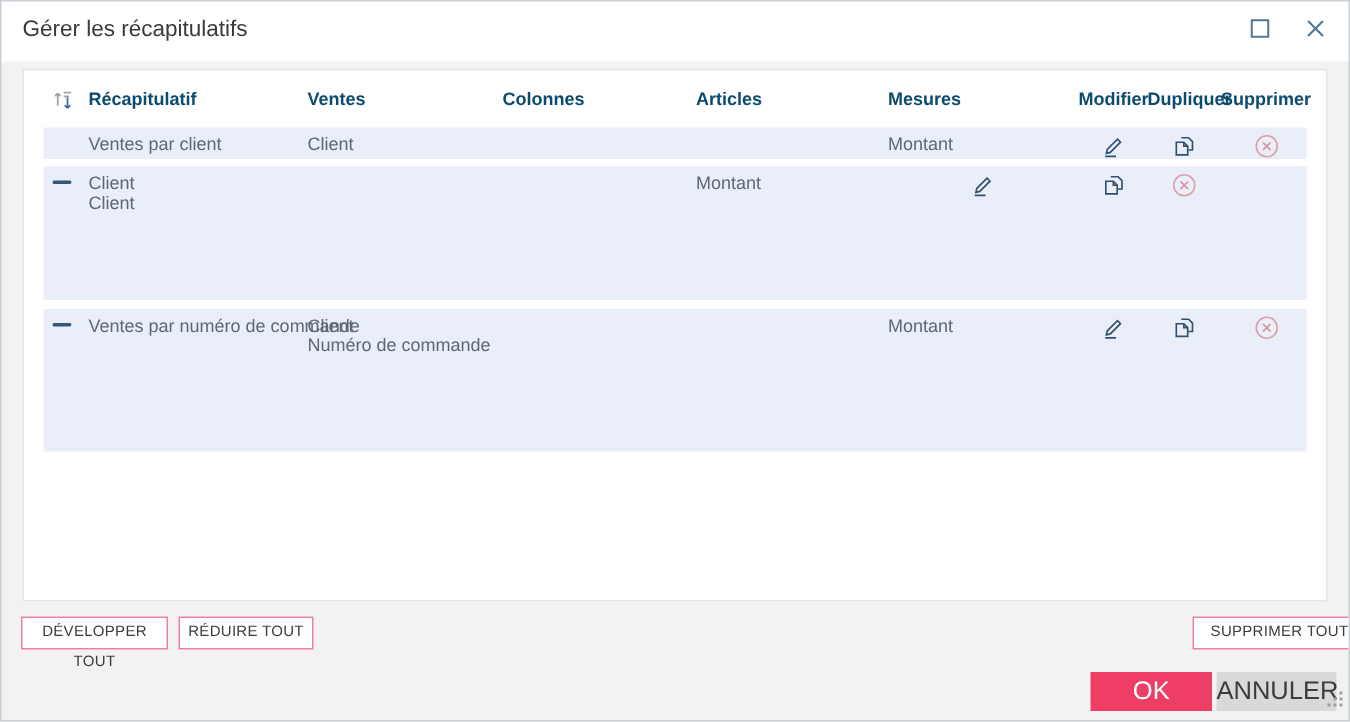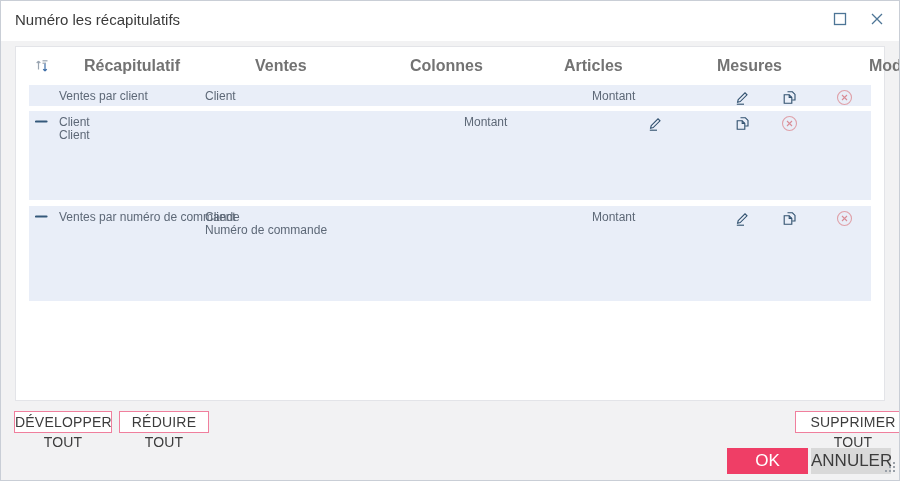--- a/index.html
+++ b/index.html
@@ -31,42 +31,42 @@
   .card {
     position:absolute; left:14px; top:45px; width:870px; height:355px;
     background:#ffffff; border:1px solid #e3e4e8;
   }
   .grid-row {
     display:grid;
     grid-template-columns:30px 146px 130px 129px 128px 127px 46px 48px 62px;
   }
   .thead {
     margin:0 13px; height:38px; align-items:center;
-    font-size:16px; font-weight:bold; color:#737373;gap:25px;
+    font-size:12px; font-weight:bold; color:#0c4a6e;
   }
   .thead .hc { white-space:nowrap; }
   .hc.center { text-align:center; }
   .sorticon { position:relative; left:5px; top:1px; }
 
   .tbody { margin:0 13px; }
   .row {
     background:#e9eef8;
     font-size:12px; color:#5d6877;
   }
   .cell { padding-top:5px; line-height:13px; white-space:nowrap; }
   .c-toggle { padding-top:4px; padding-left:6px; }
   .c-action { text-align:center; padding-top:4px; }
   .c-action svg { display:inline-block; cursor:pointer; }
 
   
   .btn-outline {
     position:absolute; height:22px;
     background:#ffffff; border:1px solid #f07f9d;
     font-family:"Liberation Sans", sans-serif;
-    font-size:14px; color:#3c3c3c; letter-spacing:.2px;
+    font-size:10px; color:#3c3c3c; letter-spacing:.2px;
     cursor:pointer; text-align:center; line-height:20px;
   }
   #btn-expand   { left:13px;  top:410px; width:98px; }
   #btn-collapse { left:118px; top:410px; width:90px; }
   #btn-delall   { left:794px; top:410px; width:116px; }
 
   .btn-action {
     position:absolute; top:447px; height:26px;
     font-family:"Liberation Sans", sans-serif;
     font-size:17px; border:none; cursor:pointer;
@@ -76,21 +76,21 @@
   #btn-cancel { left:810px; width:80px; background:#d9d9d9; color:#3c3c3c; }
 
   .grip { position:absolute; right:3px; bottom:3px; }
 </style>
 </head>
 <body>
 
 <div id="dialog">
 
   <div class="titlebar">
-    <div class="title">Numéro les récapitulatifs</div>
+    <div class="title">Gérer les récapitulatifs</div>
     <div class="winbtn" id="btn-max">
       <svg width="18" height="18" viewBox="0 0 18 18">
         <rect x="3.5" y="3.5" width="11" height="11" fill="none" stroke="#4d7596" stroke-width="1.3"></rect>
       </svg>
     </div>
     <div class="winbtn" id="btn-close">
       <svg width="18" height="18" viewBox="0 0 18 18">
         <path d="M4 4 L14 14 M14 4 L4 14" stroke="#4d7596" stroke-width="1.3" fill="none"></path>
       </svg>
     </div>

